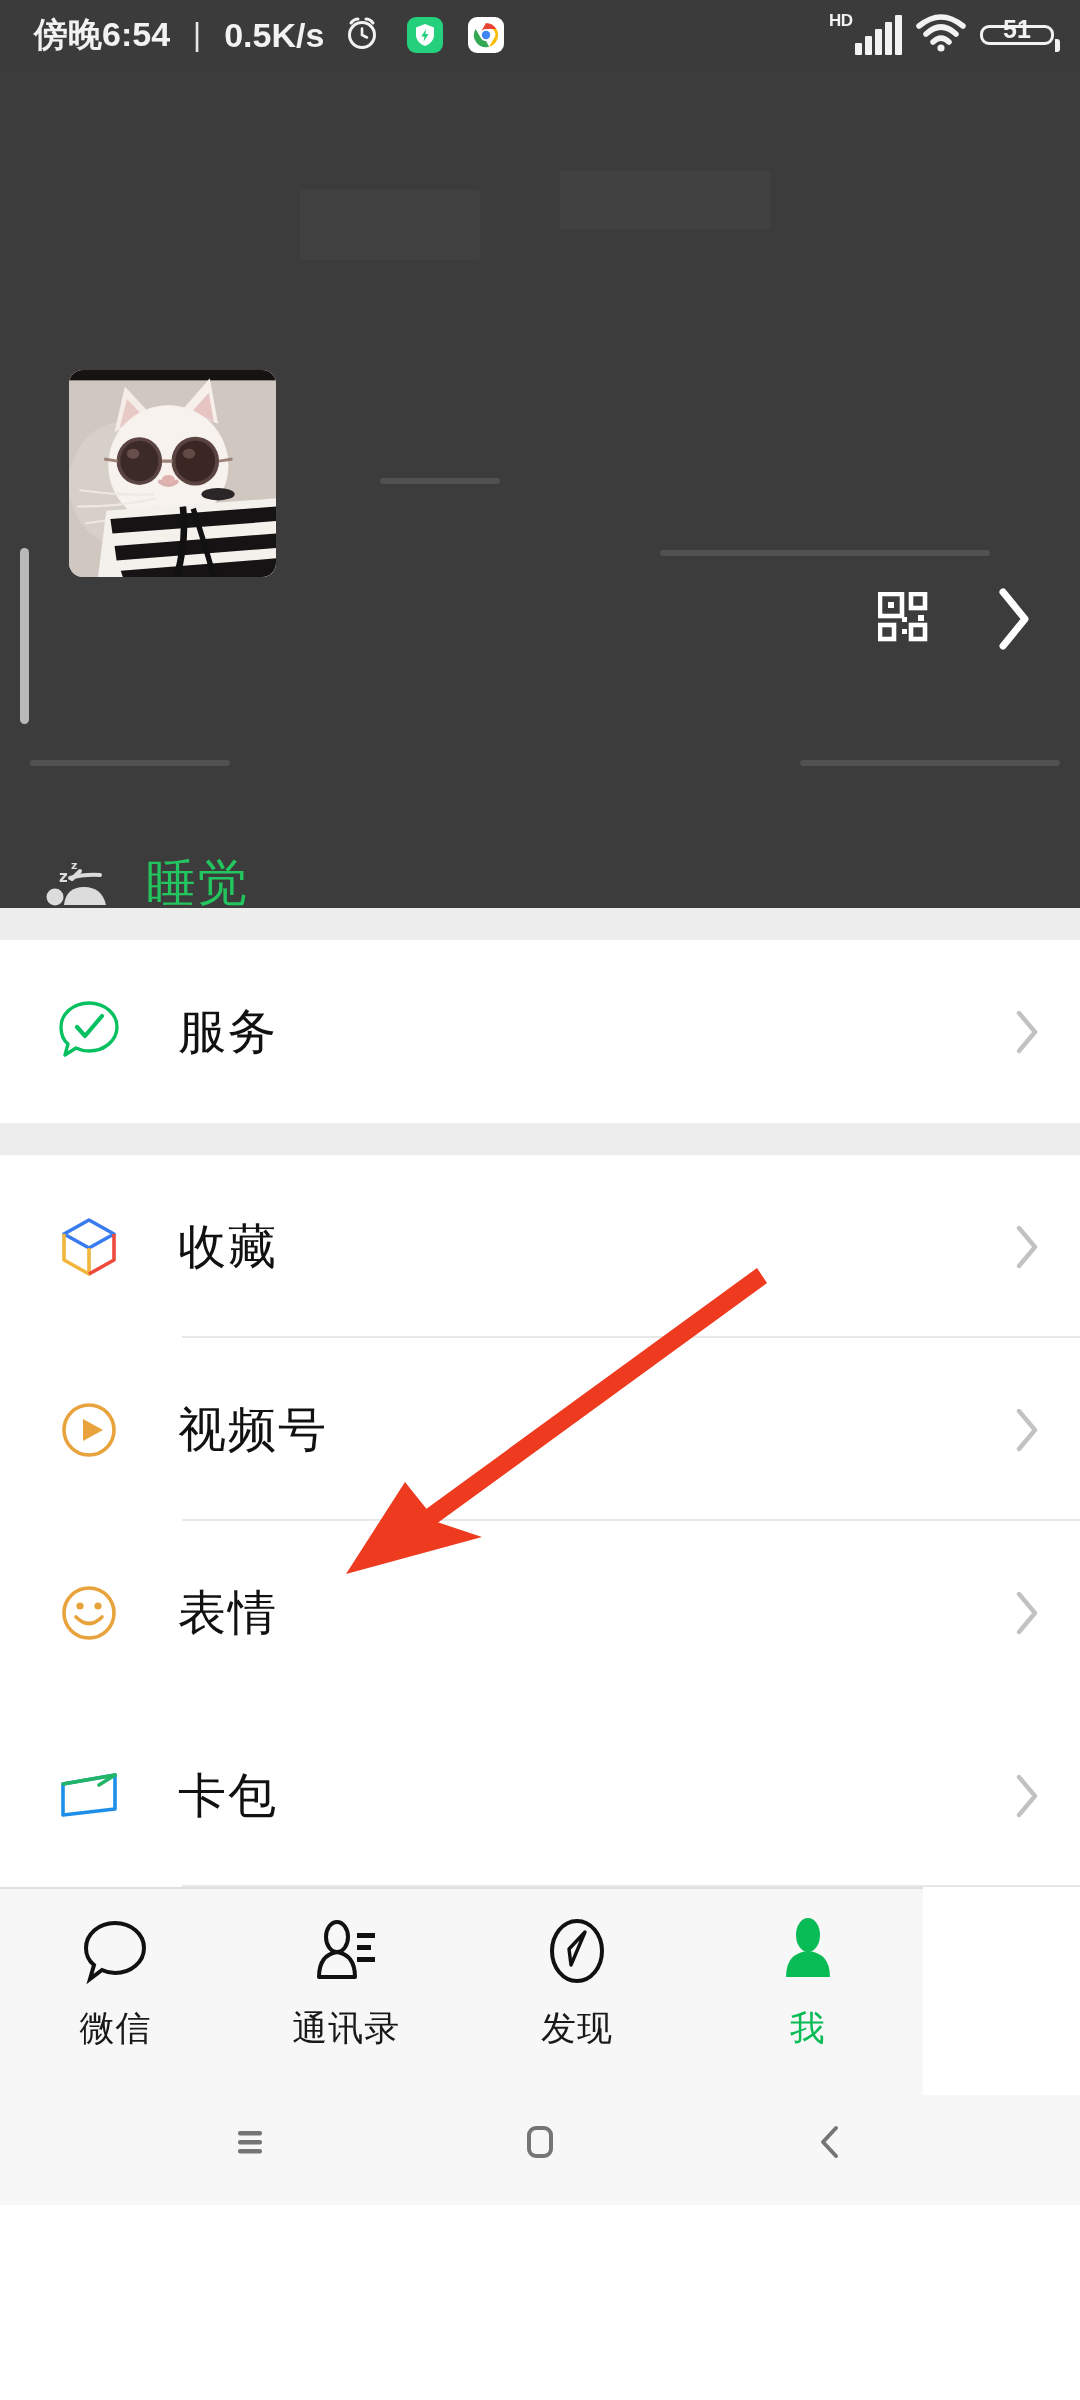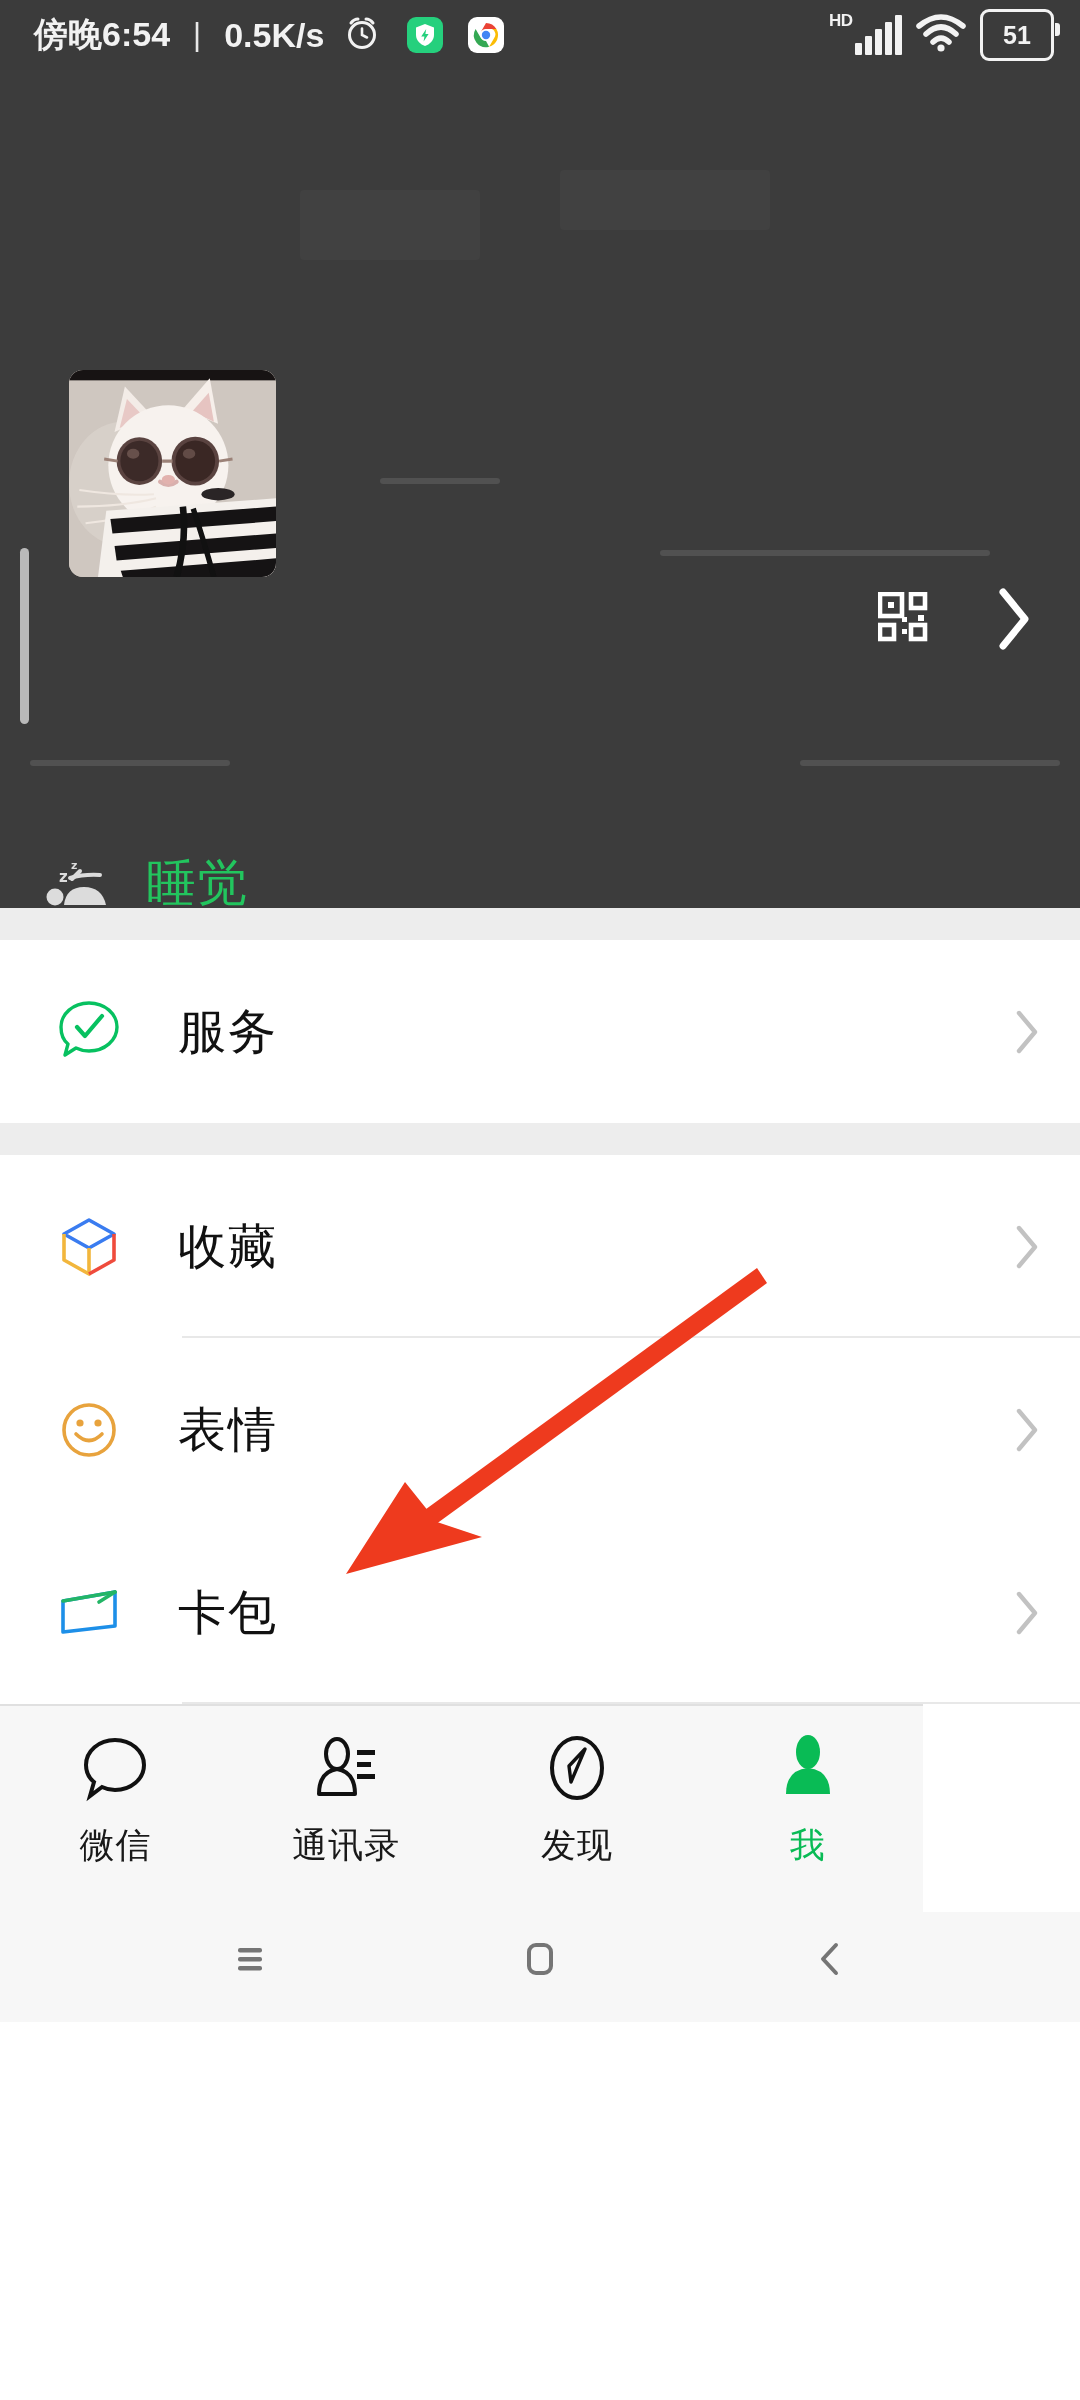--- a/index.html
+++ b/index.html
@@ -26,22 +26,22 @@
   .sb-alarm{ margin-left:5px; display:block; }
   .sb-app{ width:36px; height:36px; border-radius:9px; margin-left:12px; display:flex; align-items:center; justify-content:center;}
   .sb-app.shield{ background:#25d07d; }
   .sb-app.chrome{ background:#ffffff; }
   .sb-right{ margin-left:auto; display:flex; align-items:center; gap:14px; }
   .hdgroup{ position:relative; display:flex; align-items:flex-end; height:40px;}
   .hdlabel{ position:absolute; top:-4px; left:0; font-size:17px; font-weight:700; letter-spacing:-.5px;}
   .bars{ display:flex; align-items:flex-end; gap:3px; margin-left:26px;}
   .bars i{ width:7px; background:#f2f2f2; border-radius:1px; display:block;}
   .battery{
-    width:74px; height:52px; border:3px solid #f2f2f2; border-radius:9px;
-    display:flex; align-items:center; justify-content:center; position:relative;
+    width:74px; height:20px; border:3px solid #f2f2f2; border-radius:9px;
+    display:flex; align-items:flex-end; justify-content:center; position:relative;
   }
   .battery:after{
     content:""; position:absolute; right:-9px; top:11px;
     width:5px; height:13px; background:#f2f2f2; border-radius:0 3px 3px 0;
   }
   .battery b{ font-size:25px; font-weight:700; color:#f2f2f2; line-height:1;}
 
   
   .header{
     position:relative;
@@ -315,20 +315,35 @@
     <span class="rlabel">收藏</span>
     <span class="rchev">
       <svg viewBox="0 0 26 46" width="26" height="46">
           <path d="M5 4 L21 23 L5 42" fill="none" stroke="#c2c2c2" stroke-width="4.4" stroke-linecap="round" stroke-linejoin="round"></path>
         </svg>
     </span>
     <span class="divider"></span>
   </div>
 
 
+  <div class="row">
+    <span class="ricon">
+      <svg viewBox="0 0 74 74" width="74" height="74">
+        <circle cx="37" cy="37" r="25" fill="none" stroke="#e8a33d" stroke-width="3.6"></circle>
+        <path d="M31 26 L51 37 L31 48 Z" fill="#e8a33d"></path>
+      </svg>
+    </span>
+    <span class="rlabel">视频号</span>
+    <span class="rchev">
+      <svg viewBox="0 0 26 46" width="26" height="46">
+          <path d="M5 4 L21 23 L5 42" fill="none" stroke="#c2c2c2" stroke-width="4.4" stroke-linecap="round" stroke-linejoin="round"></path>
+        </svg>
+    </span>
+    <span class="divider"></span>
+  </div>
 
   <div class="row">
     <span class="ricon">
       <svg viewBox="0 0 74 74" width="74" height="74">
         <circle cx="37" cy="37" r="25" fill="none" stroke="#e8a33d" stroke-width="3.6"></circle>
         <circle cx="28" cy="30" r="3.6" fill="#e8a33d"></circle>
         <circle cx="46" cy="30" r="3.6" fill="#e8a33d"></circle>
         <path d="M24 41 q13 13 26 0" fill="none" stroke="#e8a33d" stroke-width="3.6" stroke-linecap="round"></path>
       </svg>
     </span>

